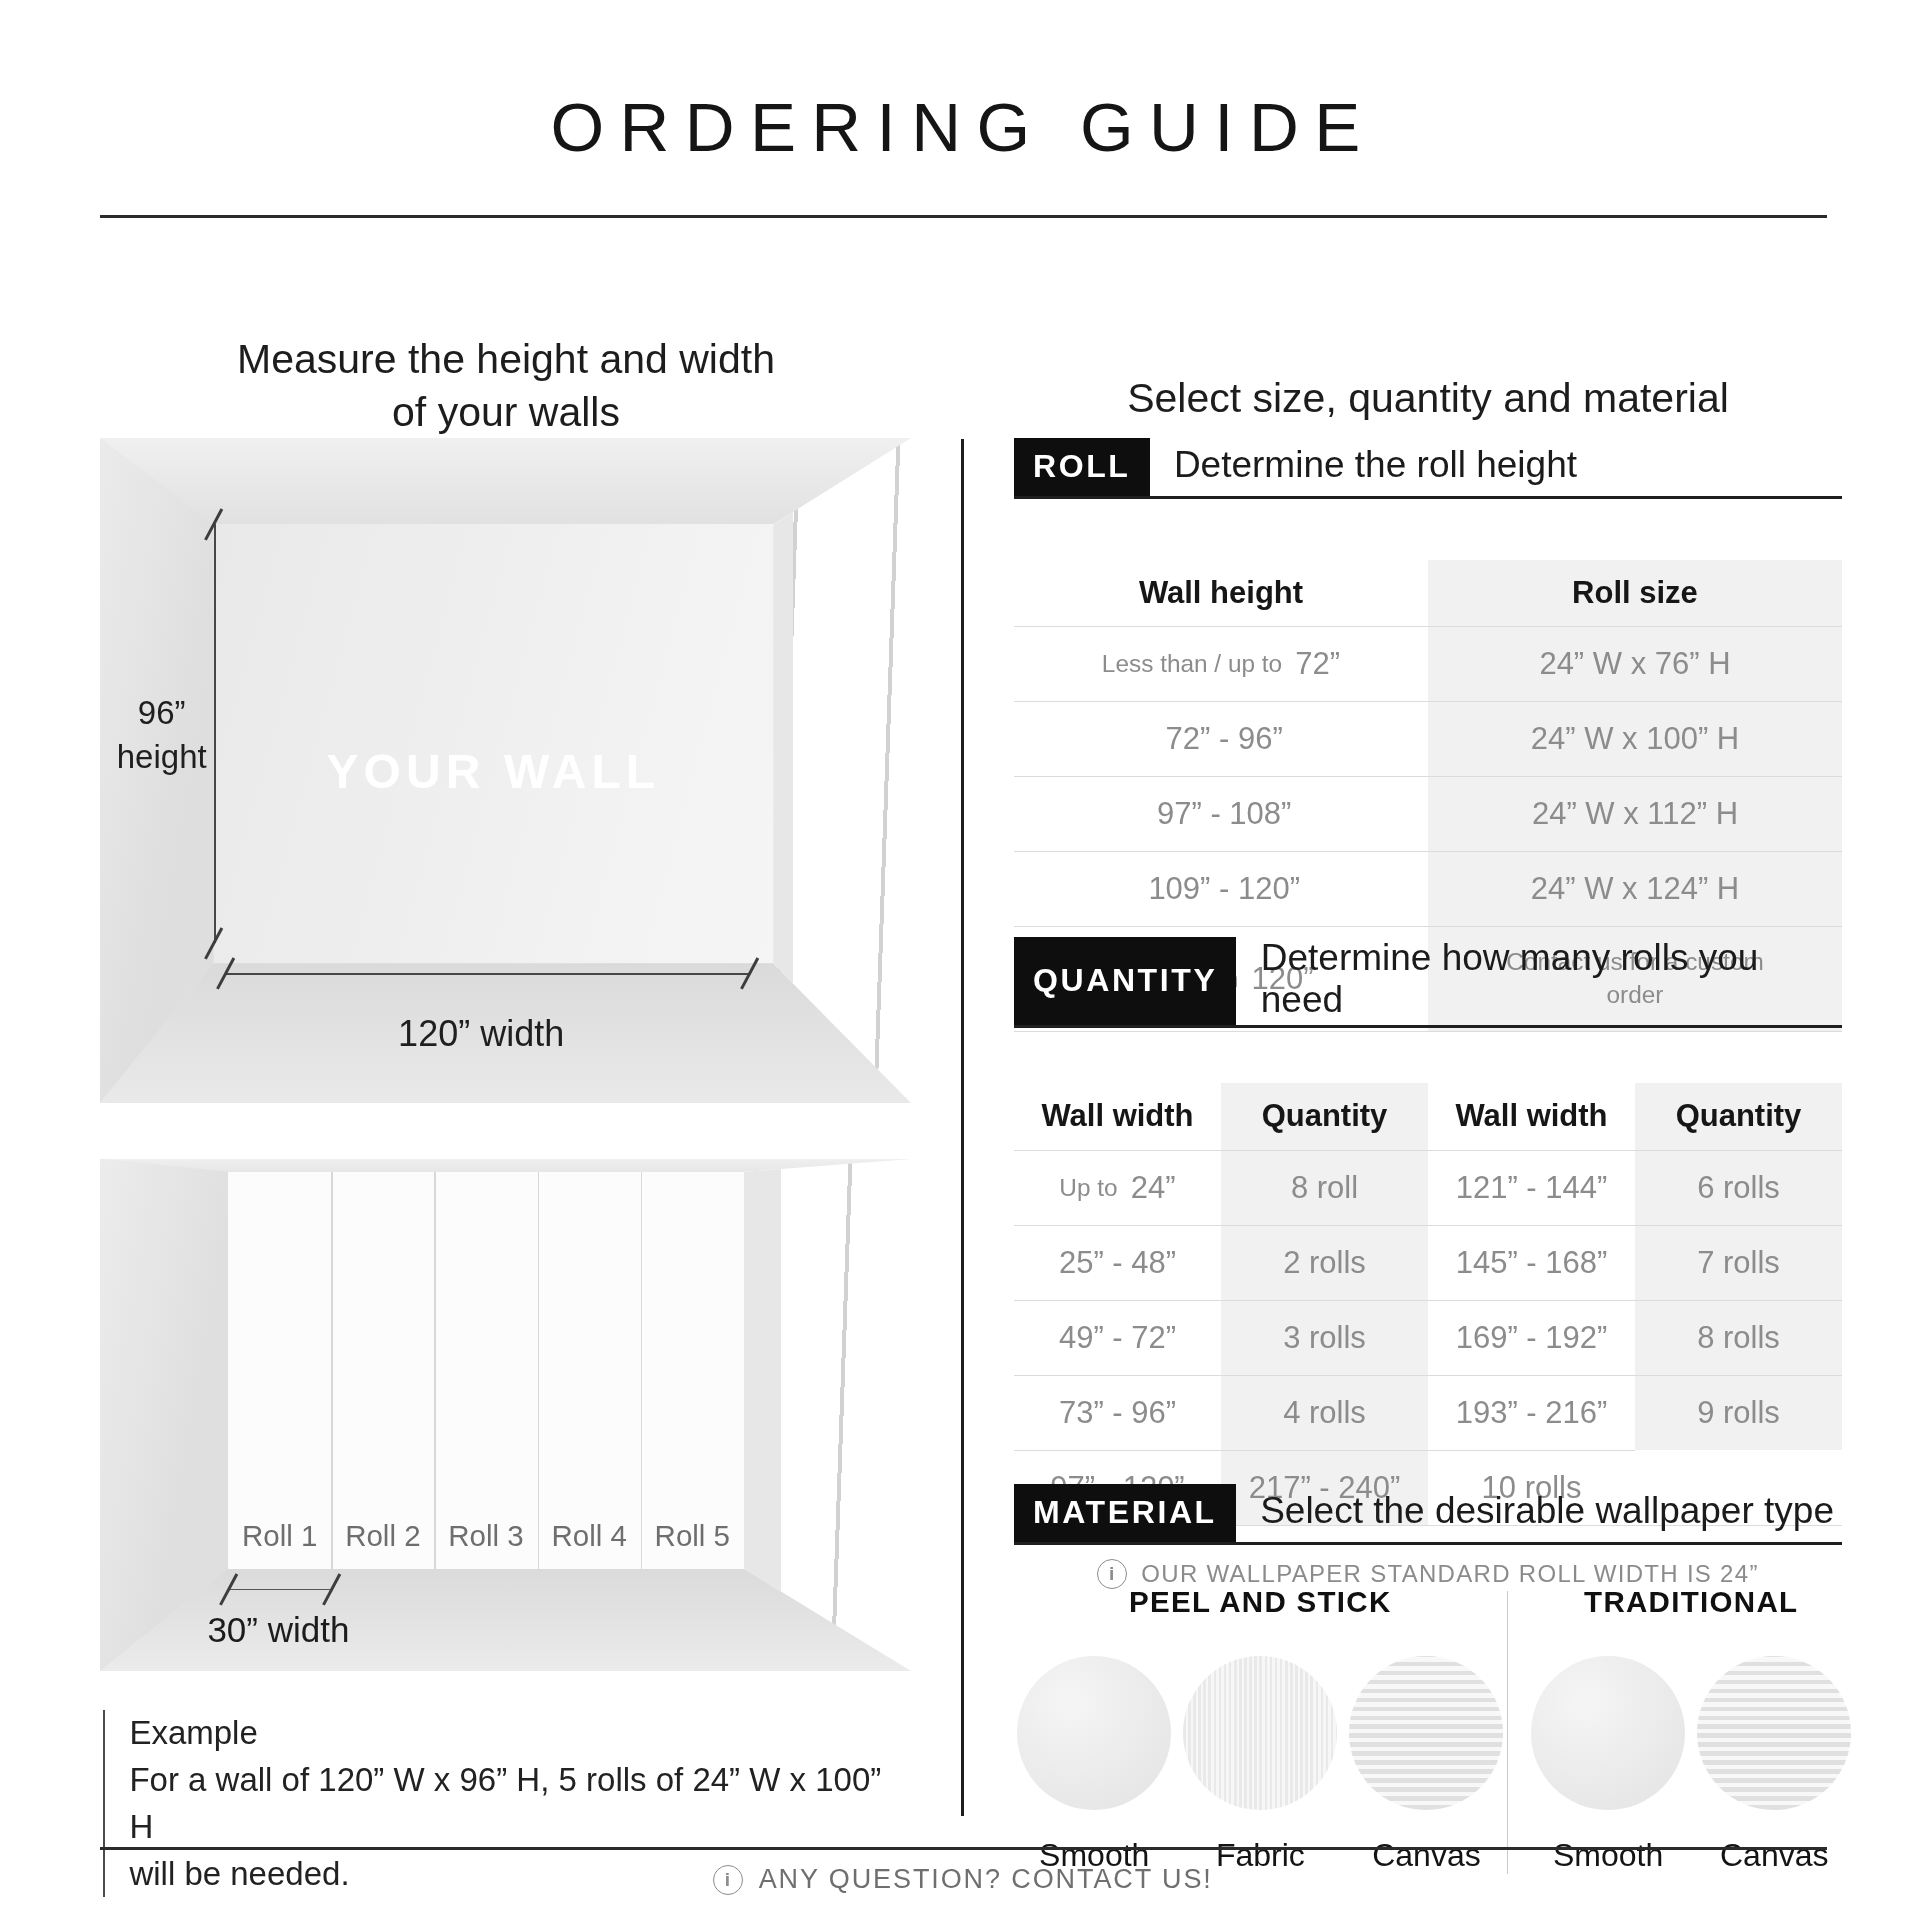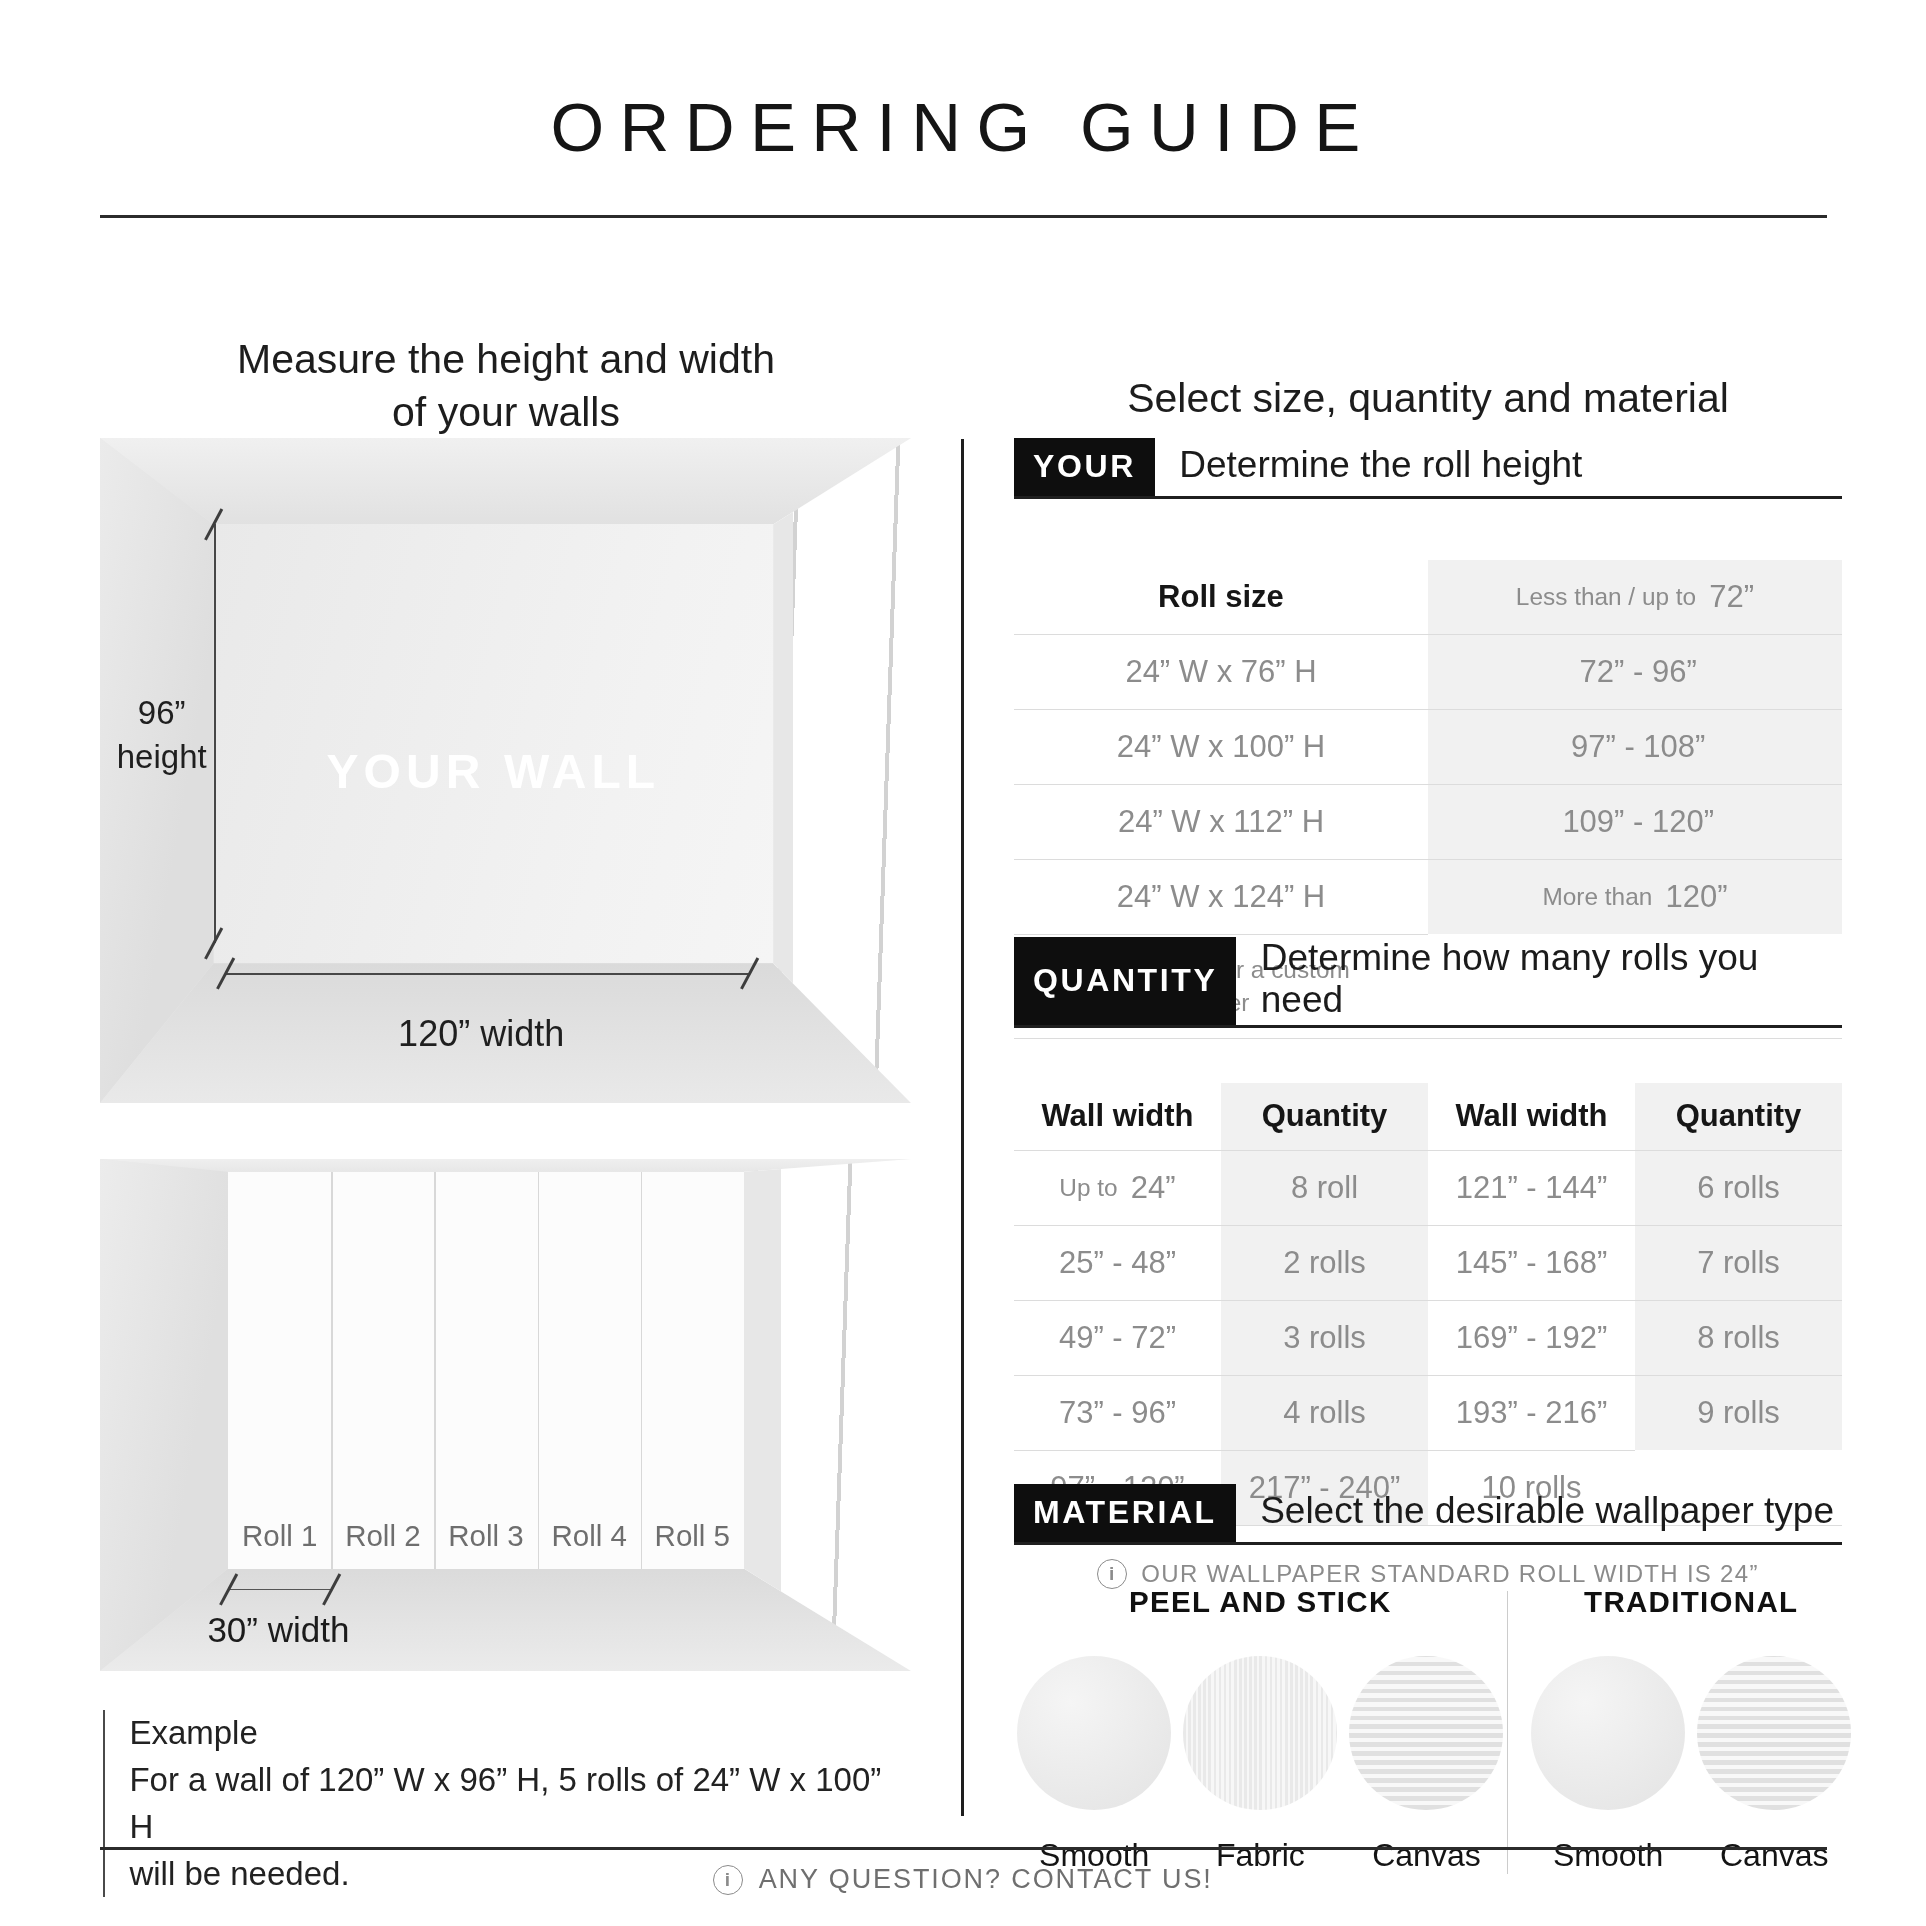--- a/index.html
+++ b/index.html
@@ -177,24 +177,25 @@
     <div>For a wall of 120” W x 96” H, 5 rolls of 24” W x 100” H</div>
     <div>will be needed.</div>
   </div>
 
   <div class="v-divider"></div>
 
   <div class="col-heading heading-right">Select size, quantity and material</div>
 
   <div class="section sec-size">
     <div class="badge-row">
-      <div class="badge">YOUR</div>
+      <div class="badge">ROLL</div>
       <div class="subtitle">Determine the roll height</div>
     </div>
     <div class="tbl tbl-size">
+      <div class="th">Wall height</div>
       <div class="th">Roll size</div>
 
       <div>
           <span class="prefix">Less than / up to </span>
           <span>72”</span>
         </div>
       <div>24” W x 76” H</div>
 
       <div>
           <span class="prefix"></span>

